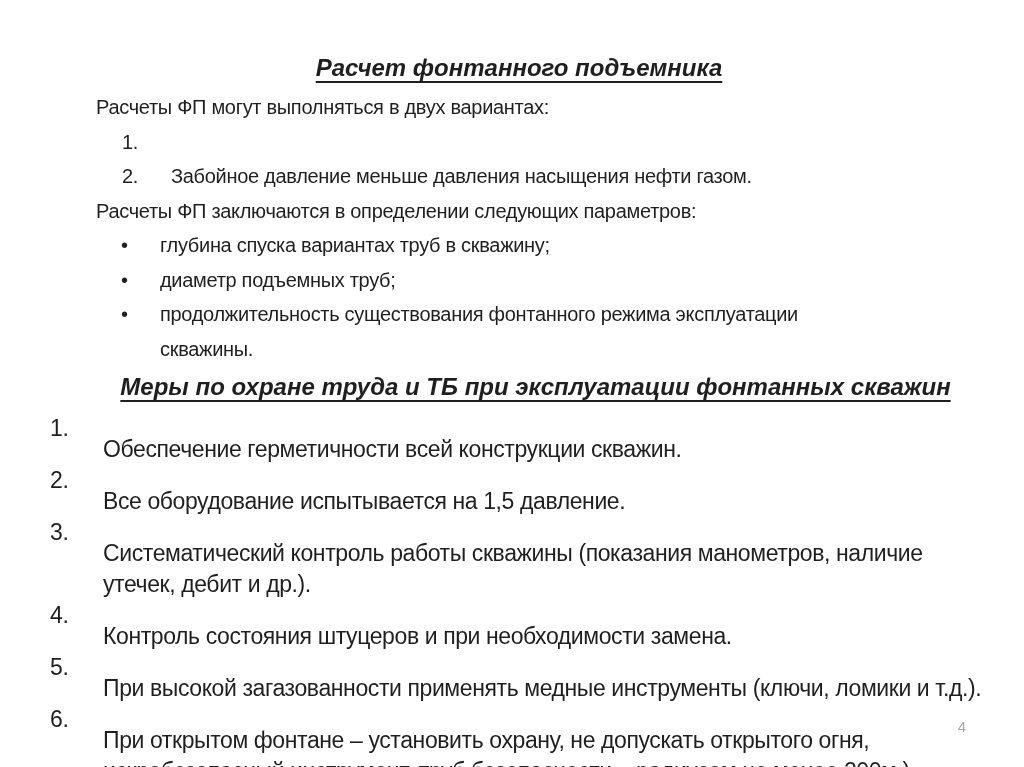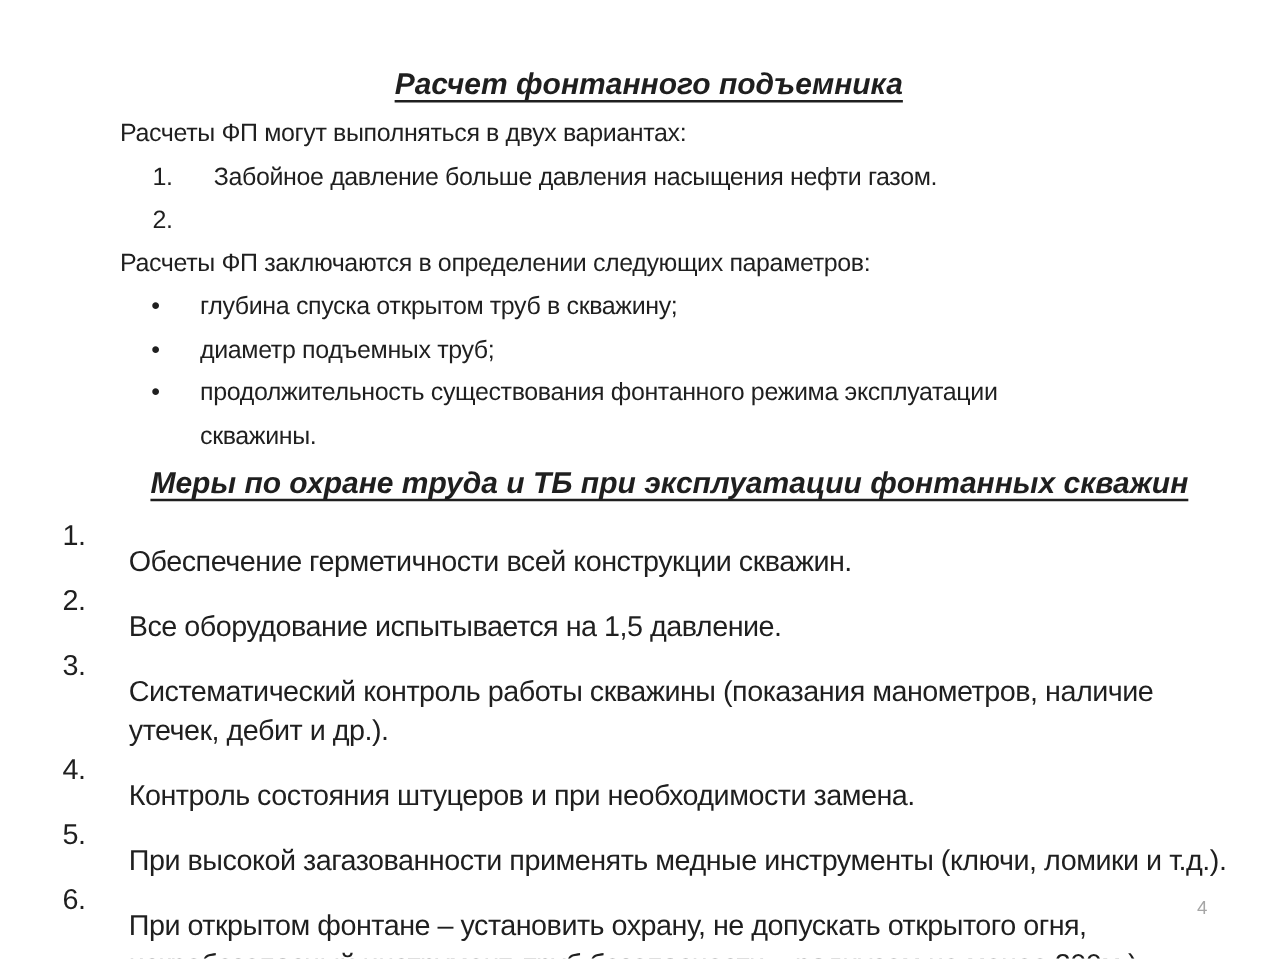--- a/index.html
+++ b/index.html
@@ -102,31 +102,31 @@
 
   <div class="title">
     <span class="u">Расчет фонтанного подъемника</span>
   </div>
 
   <div class="intro">
     <div>Расчеты ФП могут выполняться в двух вариантах:</div>
 
     <div class="nrow">
       <span class="nnum">1.</span>
-      <span class="ntxt">Забойное давление больше давления насыщения нефти газом.</span>
     </div>
     <div class="nrow">
       <span class="nnum">2.</span>
+      <span class="ntxt">Забойное давление меньше давления насыщения нефти газом.</span>
     </div>
 
     <div class="params">Расчеты ФП заключаются в определении следующих параметров:</div>
 
     <div class="brow">
       <span class="bmark">•</span>
-      <span class="btxt">глубина спуска открытом труб в скважину;</span>
+      <span class="btxt">глубина спуска вариантах труб в скважину;</span>
     </div>
     <div class="brow">
       <span class="bmark">•</span>
       <span class="btxt">диаметр подъемных труб;</span>
     </div>
     <div class="brow">
       <span class="bmark">•</span>
       <span class="wraptxt">продолжительность существования фонтанного режима эксплуатации скважины.</span>
     </div>
   </div>

